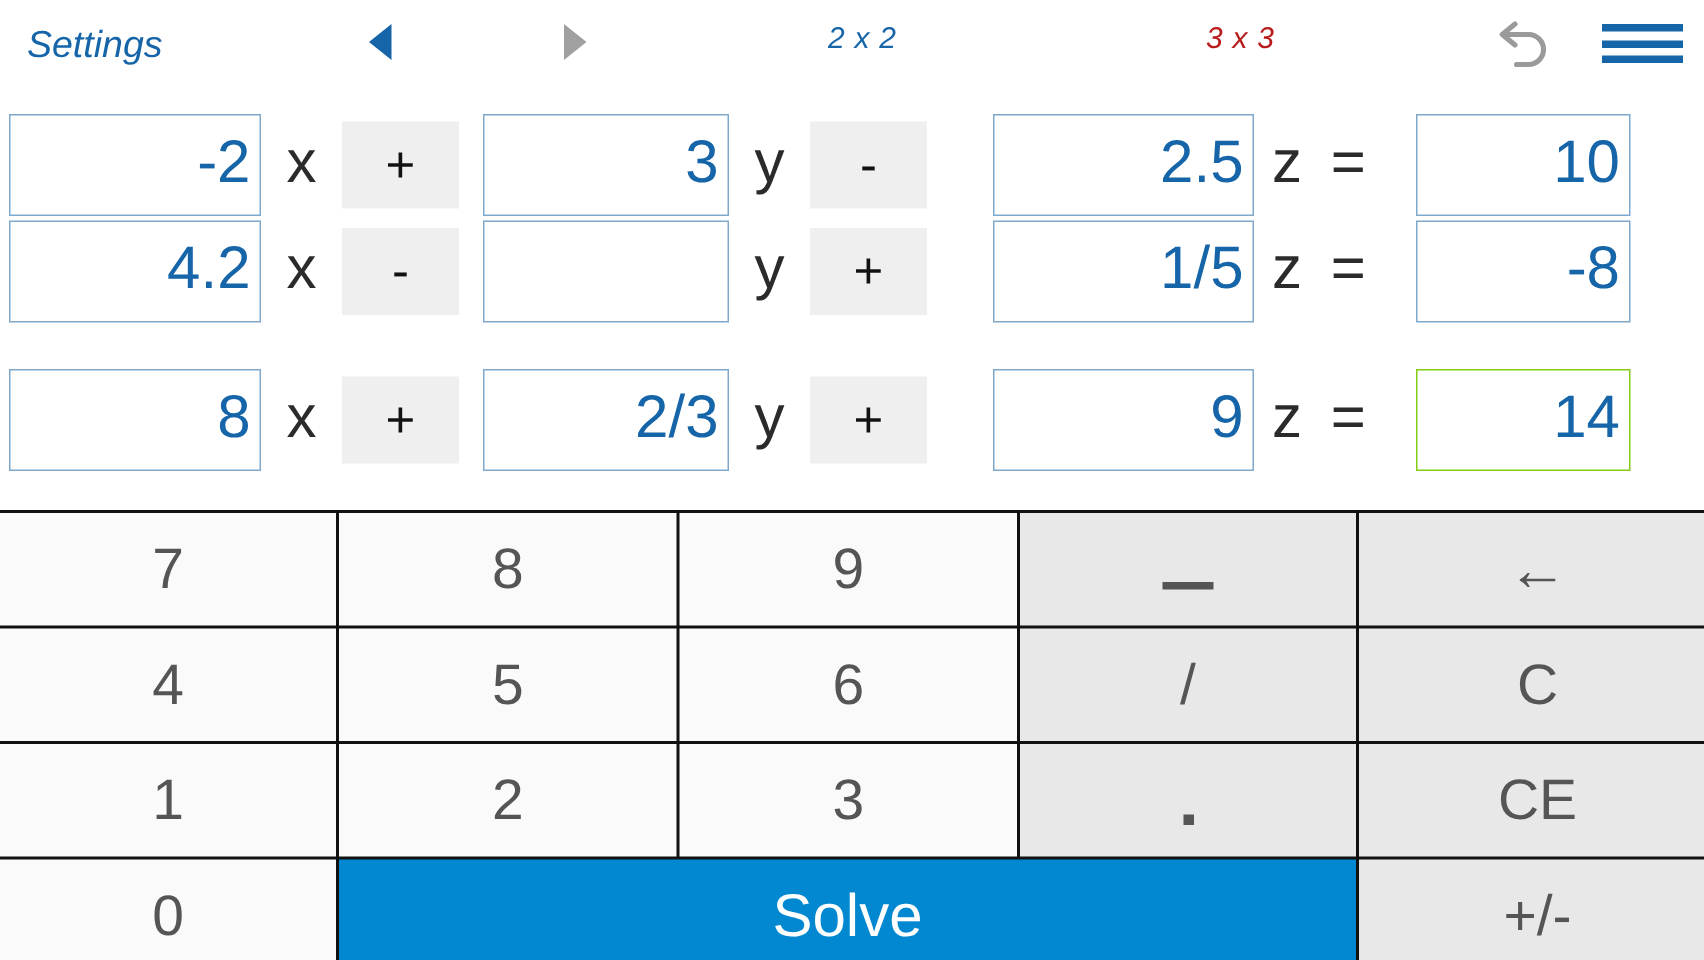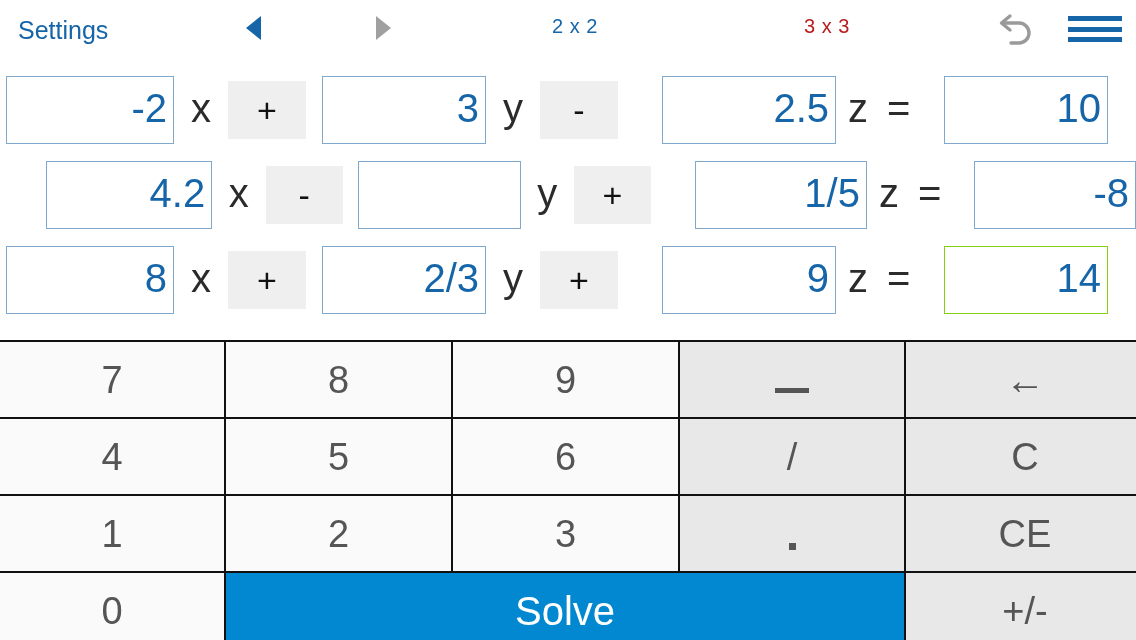--- a/index.html
+++ b/index.html
@@ -9,20 +9,21 @@
     font-family: "Liberation Sans", sans-serif;
     overflow: hidden;
   }
   .app { width: 1136px; height: 640px; position: relative; background: #fff; }
 
   
   .topbar {
     height: 58px; width: 100%;
     position: relative;
     background: #ffffff;
+    font-style: italic;
   }
   .settings-link {
     position: absolute; left: 18px; top: 16px;
     font-size: 25px; color: #1565a8; letter-spacing: 0px;
   }
   .arrow-left {
     position: absolute; left: 246px; top: 16px;
     width: 0; height: 0;
     border-top: 12px solid transparent;
     border-bottom: 12px solid transparent;
@@ -59,40 +60,40 @@
   
   .equations {
     position: absolute; top: 58px; left: 0;
     width: 1136px; height: 280px;
   }
   .eq-row {
     position: absolute; left: 0; width: 1136px; height: 72px;
     display: flex; align-items: center;
   }
   .eq-row.r0 { top: 16px; }
-  .eq-row.r1 { top: 101px; padding-left: 40px; }
+  .eq-row.r1 { top: 87px; }
   .eq-row.r2 { top: 186px; }
 
   .coef-input {
     height: 68px;
     border: 1px solid #7ea8cc;
     background: #ffffff;
     color: #1565a8;
     font-size: 40px;
     display: flex; align-items: center; justify-content: flex-end;
     padding: 0 6px 4px 6px;
     line-height: 1;
   }
   .coef-input.focused {
     border: 1px solid #84cc16;
   }
   .w-x  { width: 168px; margin-left: 6px; }
   .w-y  { width: 164px; }
   .w-z  { width: 174px; margin-left: 28px; }
-  .w-r  { width: 164px; }
+  .w-r  { width: 143px; }
 
   .var-label {
     font-size: 40px; color: #2b2b2b;
     width: 54px; text-align: center; line-height: 1;
     padding-bottom: 4px;
   }
   .var-label.zeq {
     width: 108px; text-align: left; padding-left: 12px;
     letter-spacing: 4px;
   }

